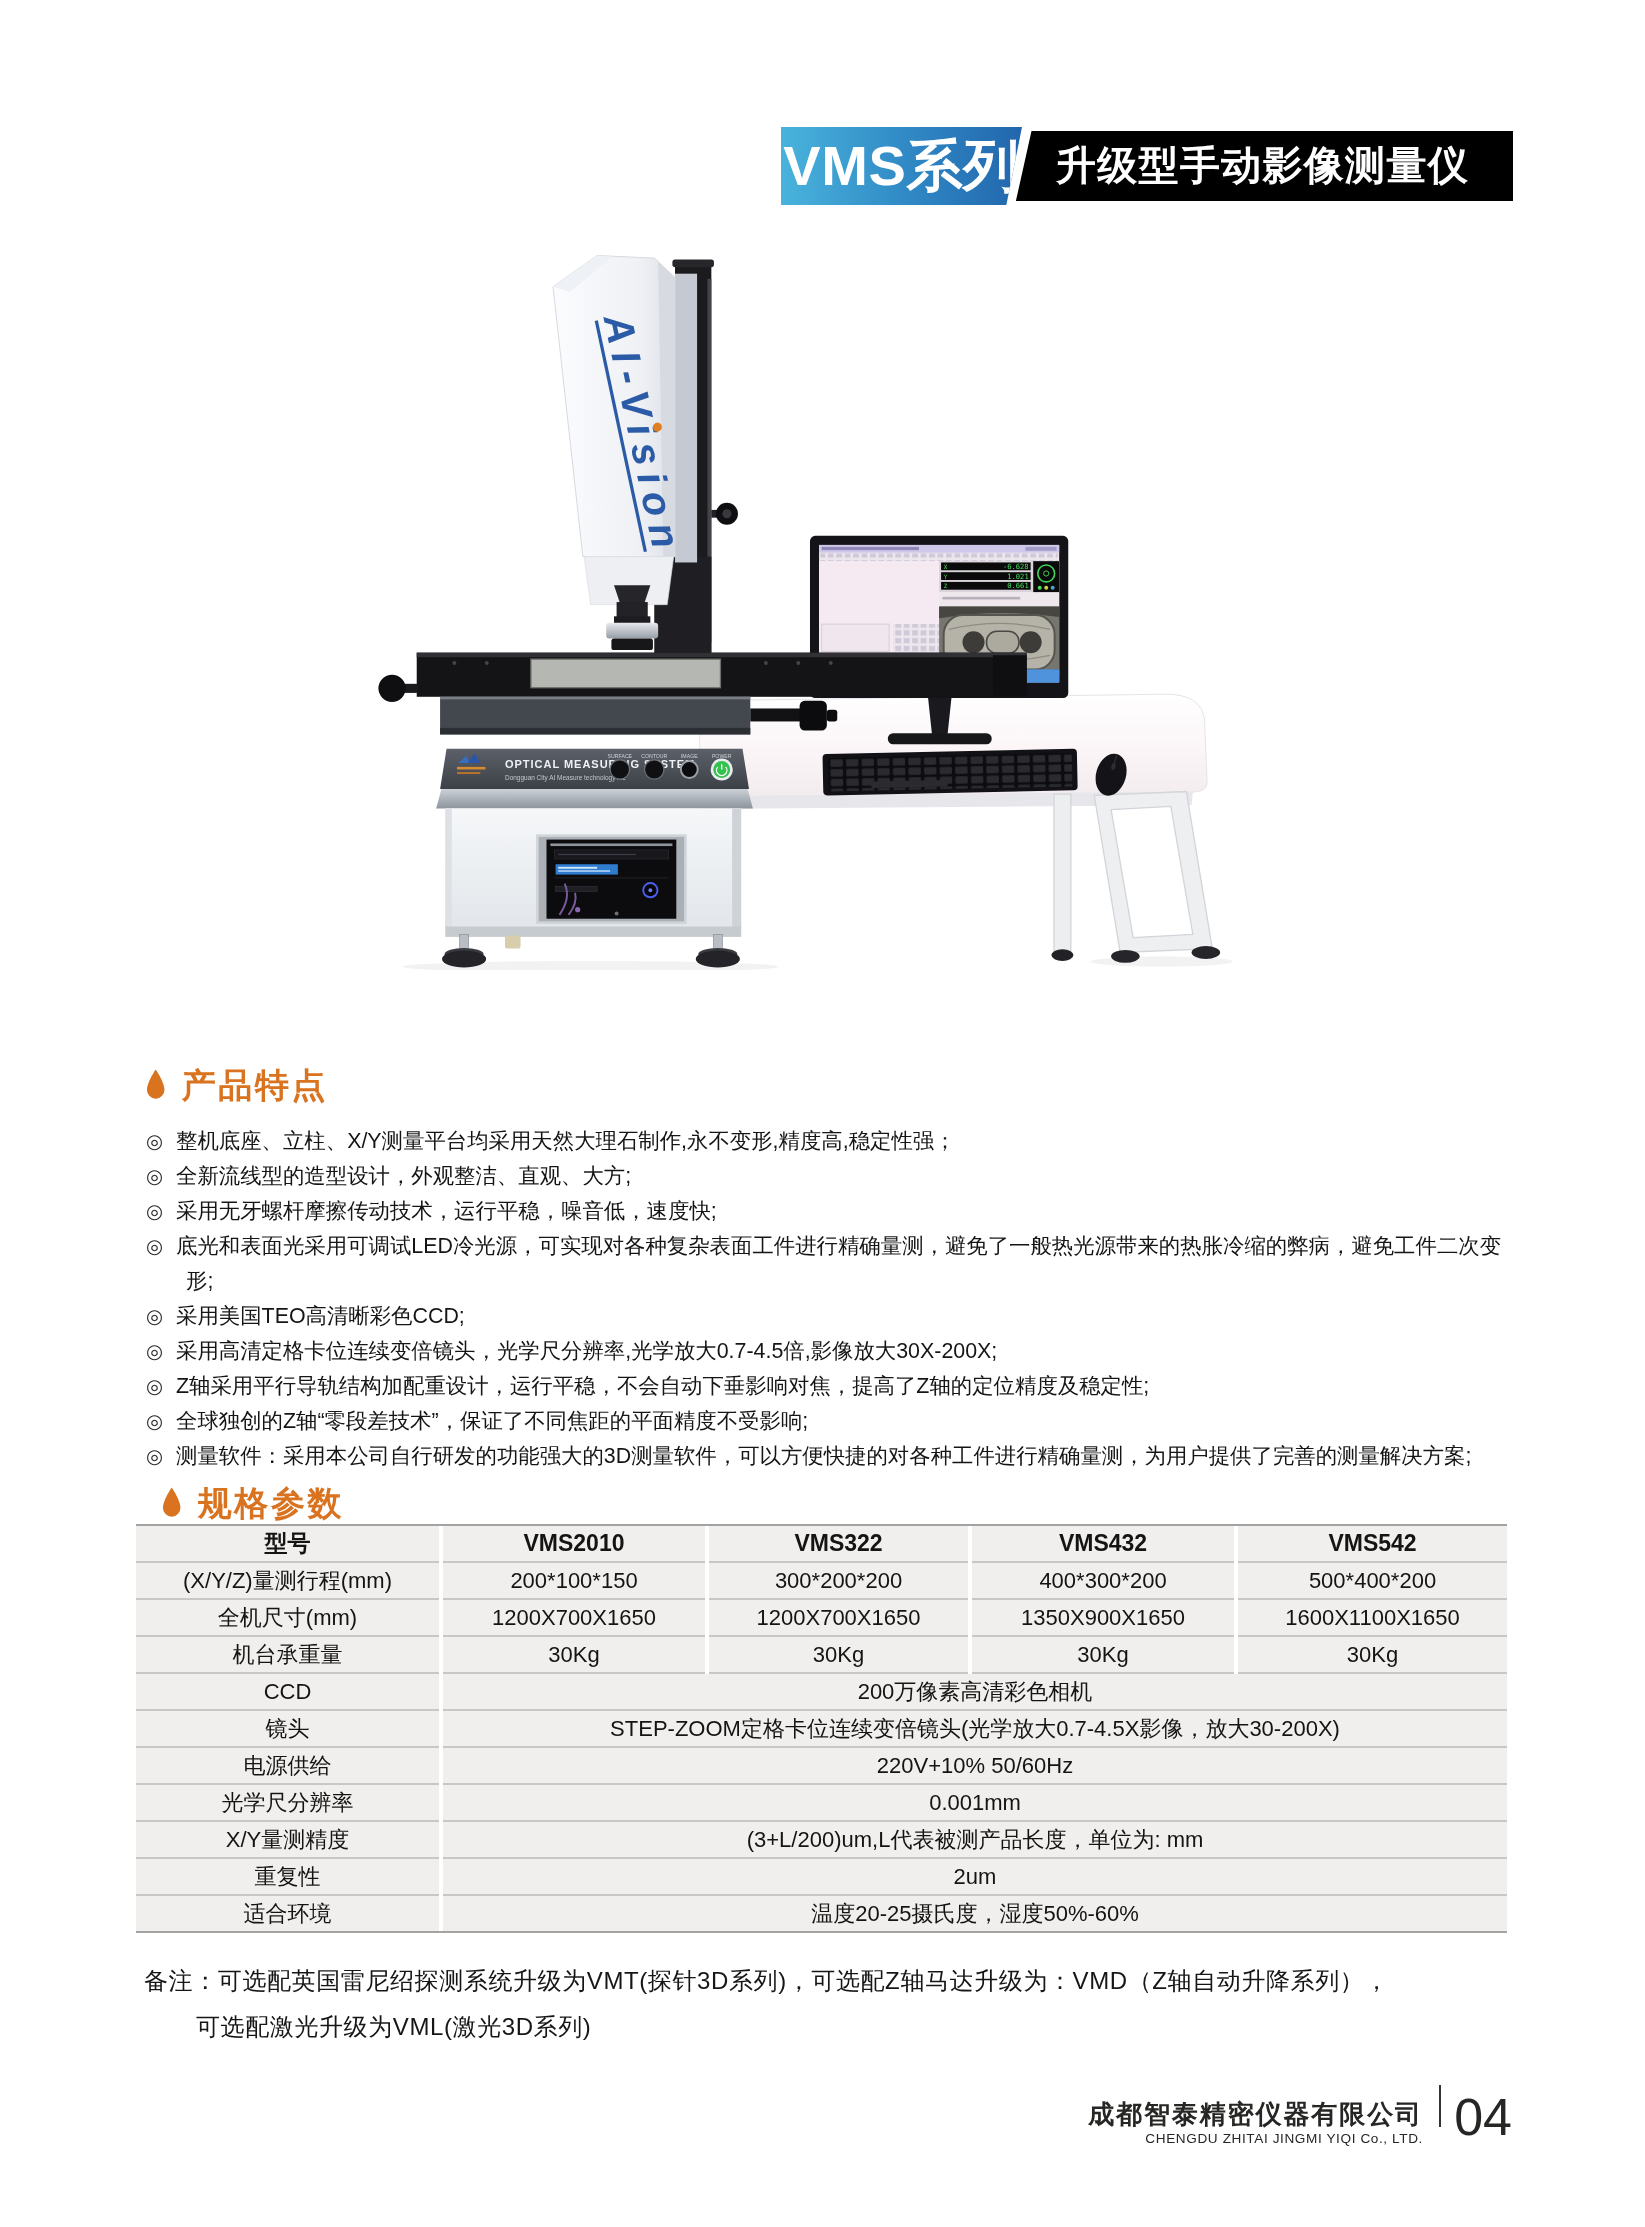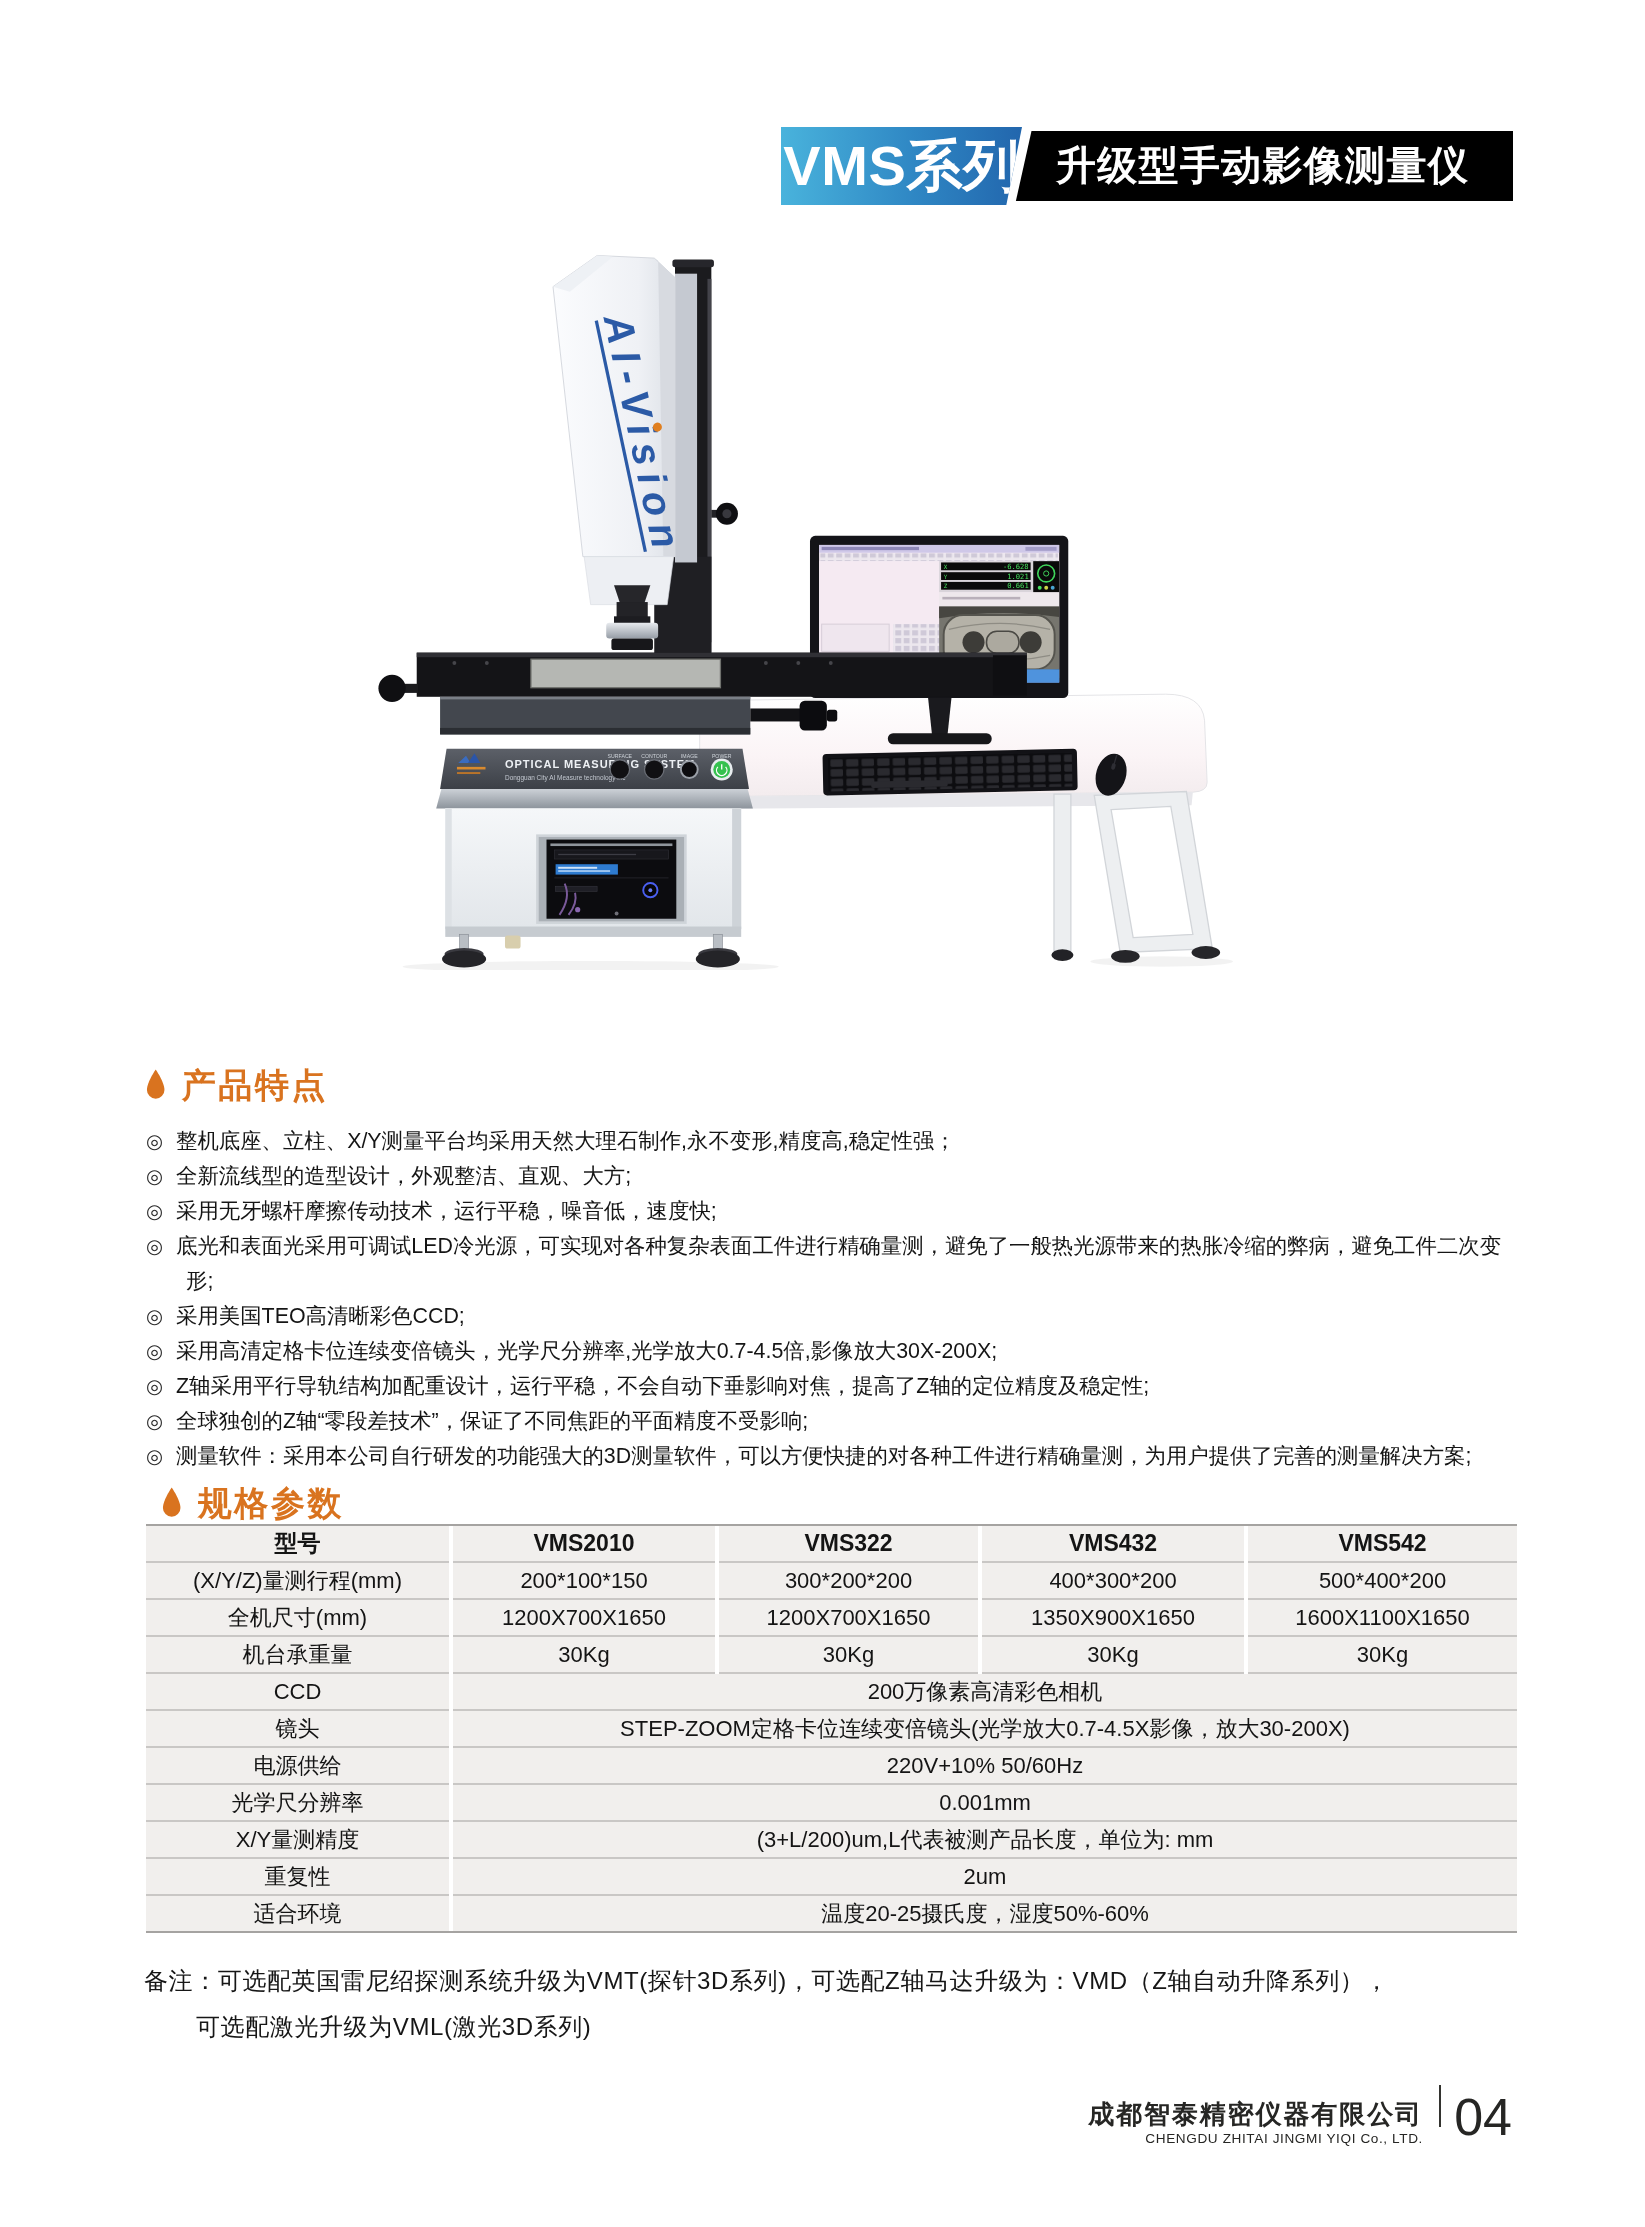--- a/index.html
+++ b/index.html
@@ -28,21 +28,21 @@
   .accent{color:#d9731f;}
   .drop svg{display:block;}
   
   #features-list{position:absolute;left:146px;top:1124px;width:1375px;margin:0;padding:0;list-style:none;}
   #features-list li{
     font-size:21.4px;line-height:35px;color:#151515;
     padding-left:40px;text-indent:-40px;white-space:normal;
   }
   #features-list .mk{font-size:19.5px;color:#2b2b2b;margin-right:13px;}
   
-  #spec-wrap{position:absolute;left:146px;top:1524px;width:1371px;border-top:2.6px solid #a5a3a1;border-bottom:2.6px solid #a5a3a1;}
+  #spec-wrap{position:absolute;left:136px;top:1524px;width:1371px;border-top:2.6px solid #a5a3a1;border-bottom:2.6px solid #a5a3a1;}
   #spec-table{width:100%;border-collapse:collapse;table-layout:fixed;}
   #spec-table td,#spec-table th{
     background:#f1efed;height:35px;font-size:22px;color:#141414;text-align:center;
     border-left:4.5px solid #ffffff;border-top:2.6px solid #c9c7c5;padding:0 5.2px;
     overflow:hidden;white-space:nowrap;
   }
   #spec-table tr:first-child td,#spec-table tr:first-child th{border-top:none;}
   #spec-table td:first-child,#spec-table th:first-child{border-left:none;}
   #spec-table th{font-size:23px;font-weight:bold;}
   

